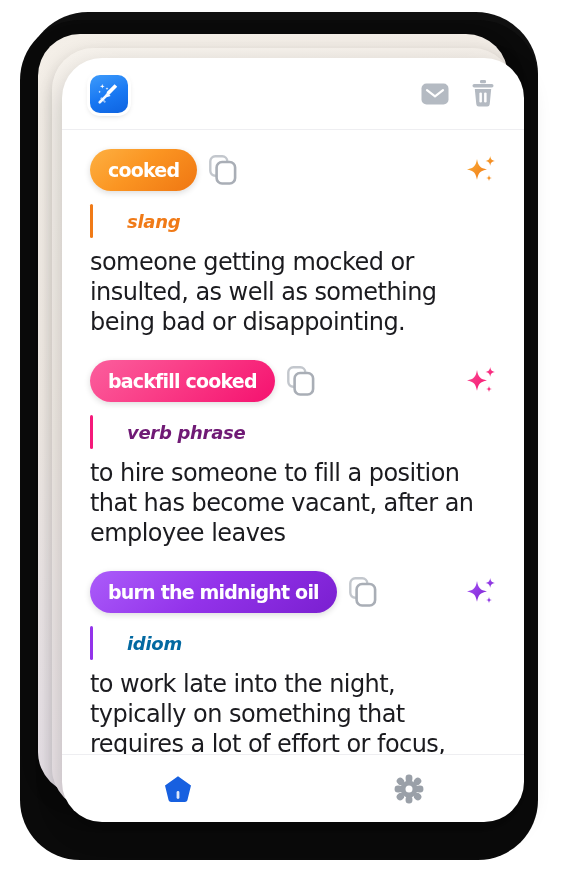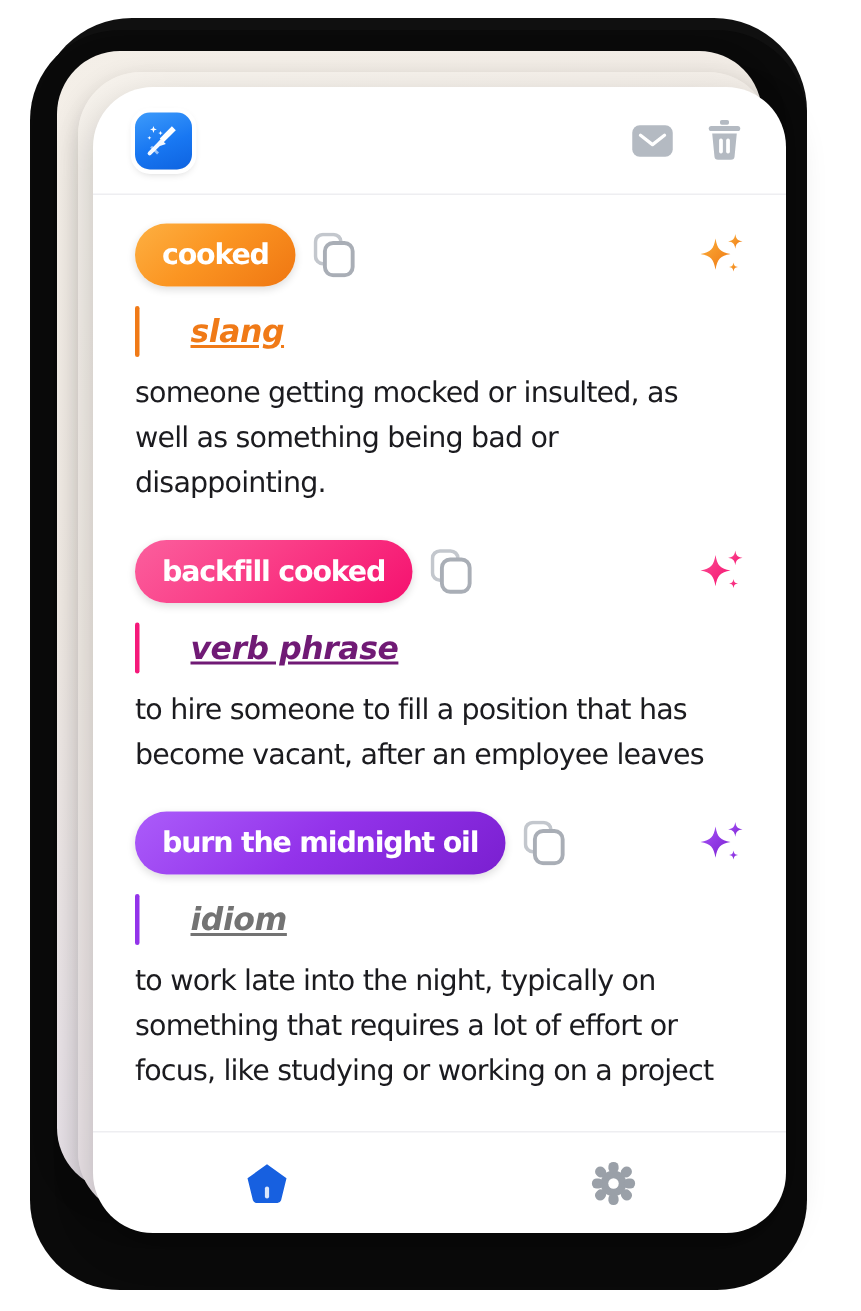--- a/index.html
+++ b/index.html
@@ -196,32 +196,31 @@
   .pos-bar.orange { background: #f07a17; }
   .pos-bar.pink   { background: #f5197a; }
   .pos-bar.purple { background: #9333ea; }
 
   .pos-label {
     margin-left: 34px;
     align-self: center;
     font-family: "DejaVu Sans", sans-serif;
     font-style: italic;
     font-weight: 700;
-    font-size: 21px;
+    font-size: 18px;
     letter-spacing: -0.3px;
-    text-decoration: underline;
   }
   .pos-label.orange { color: #f07a17; }
   .pos-label.pink   { color: #701a75; }
-  .pos-label.purple { color: #737373; text-align: center; }
+  .pos-label.purple { color: #0369a1; text-align: center; }
 
   .definition {
     margin-top: 9px;
     font-family: "DejaVu Sans", sans-serif;
-    font-size: 19px;
+    font-size: 24px;
     line-height: 30px;
     letter-spacing: -0.55px;
     color: #1b1b1f;
     max-width: 400px;
   }
 
   
   .bottom-nav {
     flex: 0 0 68px;
     height: 68px;

